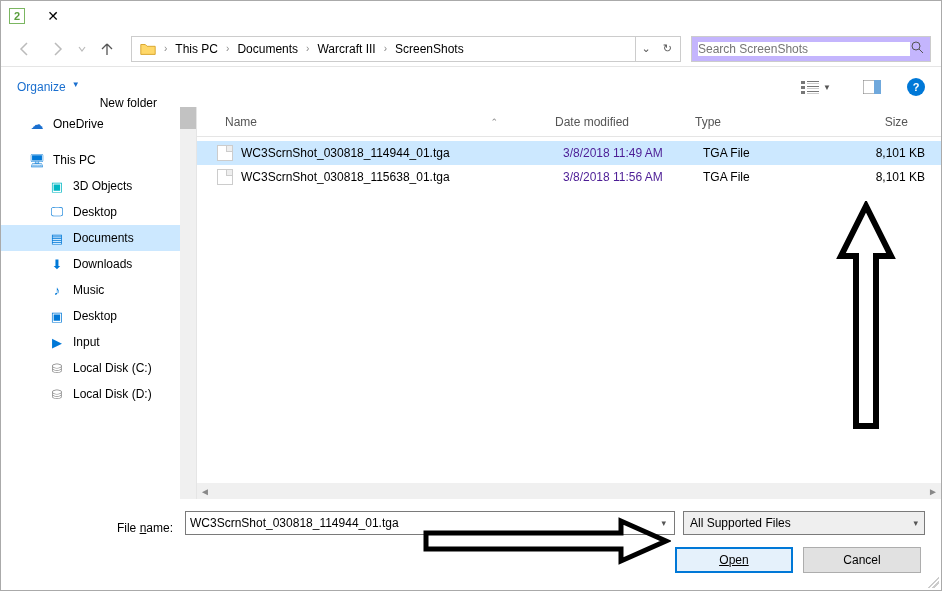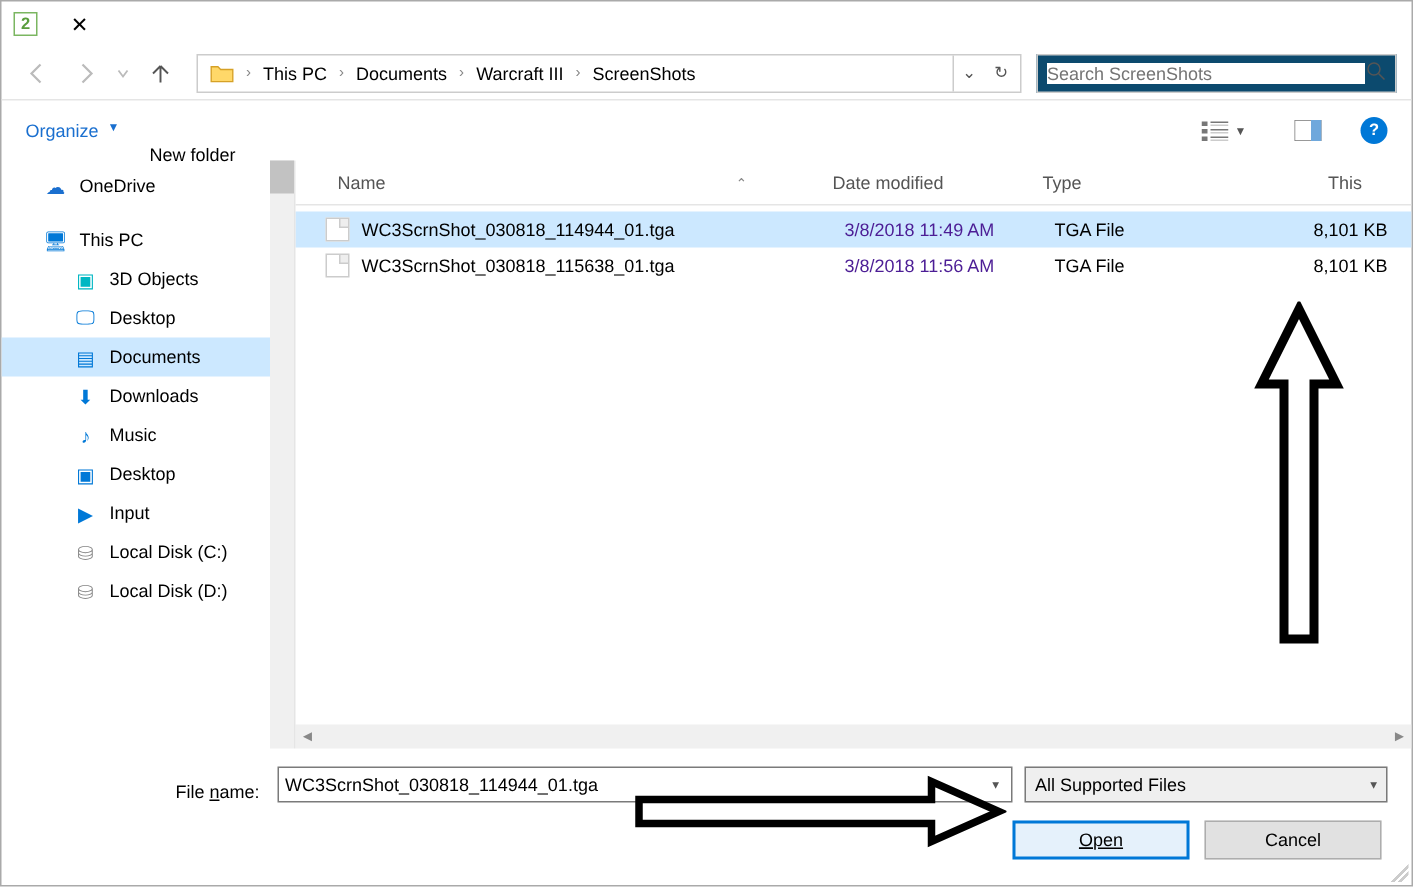--- a/index.html
+++ b/index.html
@@ -14,21 +14,21 @@
 
 .navbar { height: 36px; display:flex; align-items:center; gap: 4px; padding: 0 10px; border-bottom: 1px solid #e5e5e5; }
 .nav-btn { width: 28px; height: 28px; display:flex; align-items:center; justify-content:center; color:#999; }
 .nav-btn.enabled { color:#555; }
 .breadcrumb { flex:1; height:26px; border:1px solid #ccc; display:flex; align-items:center; padding:0 2px; margin:0 6px; background:#fff; position:relative; }
 .breadcrumb .folder-ico { width:20px; height:20px; margin:0 4px; display:flex; align-items:center; justify-content:center;}
 .breadcrumb .crumb { padding: 0 6px; height:100%; display:flex; align-items:center; color:#000; }
 .breadcrumb .sep { color:#888; font-size:10px; padding:0 2px; }
 .breadcrumb .refresh-group { margin-left:auto; display:flex; align-items:center; border-left:1px solid #ccc; height:100%; }
 .breadcrumb .refresh-group span { padding:0 6px; color:#555; font-size:11px;}
-.searchbox { width: 240px; height:26px; border:1px solid #ccc; display:flex; align-items:center; padding:0 6px; background:#0c4a6e; }
+.searchbox { width: 240px; height:26px; border:1px solid #ccc; display:flex; align-items:center; padding:0 6px; background:#c4b5fd; }
 .searchbox input { border:none; outline:none; flex:1; font-size:12px; color:#666; }
 .searchbox .mag { color:#555; }
 
 
 .toolbar { height: 40px; display:flex; align-items:center; padding:0 16px; gap: 20px; }
 .toolbar .org { color:#1a6fcf; display:flex; align-items:flex-start; gap:6px; }
 .toolbar .org .caret { font-size:8px; color:#1a6fcf;}
 .toolbar .newf { color:#000;margin-top:32px; }
 .toolbar .spacer { flex:1; }
 .toolbar .view-btn { display:flex; align-items:center; gap:4px; color:#555; padding:4px 6px; }
@@ -240,21 +240,21 @@
   </div>
 
   <div class="filepane">
     <div class="columns">
       <div class="col name">
         <span>Name</span>
         <span class="sort" style="margin-left:auto;margin-right:40px;">⌃</span>
       </div>
       <div class="col date">Date modified</div>
       <div class="col type">Type</div>
-      <div class="col size">This</div>
+      <div class="col size">Size</div>
     </div>
     <div class="filelist">
       <div class="file-row selected">
         <div class="icon"></div>
         <div class="c-name">WC3ScrnShot_030818_114944_01.tga</div>
         <div class="c-date">3/8/2018 11:49 AM</div>
         <div class="c-type">TGA File</div>
         <div class="c-size">8,101 KB</div>
       </div>
       <div class="file-row">

